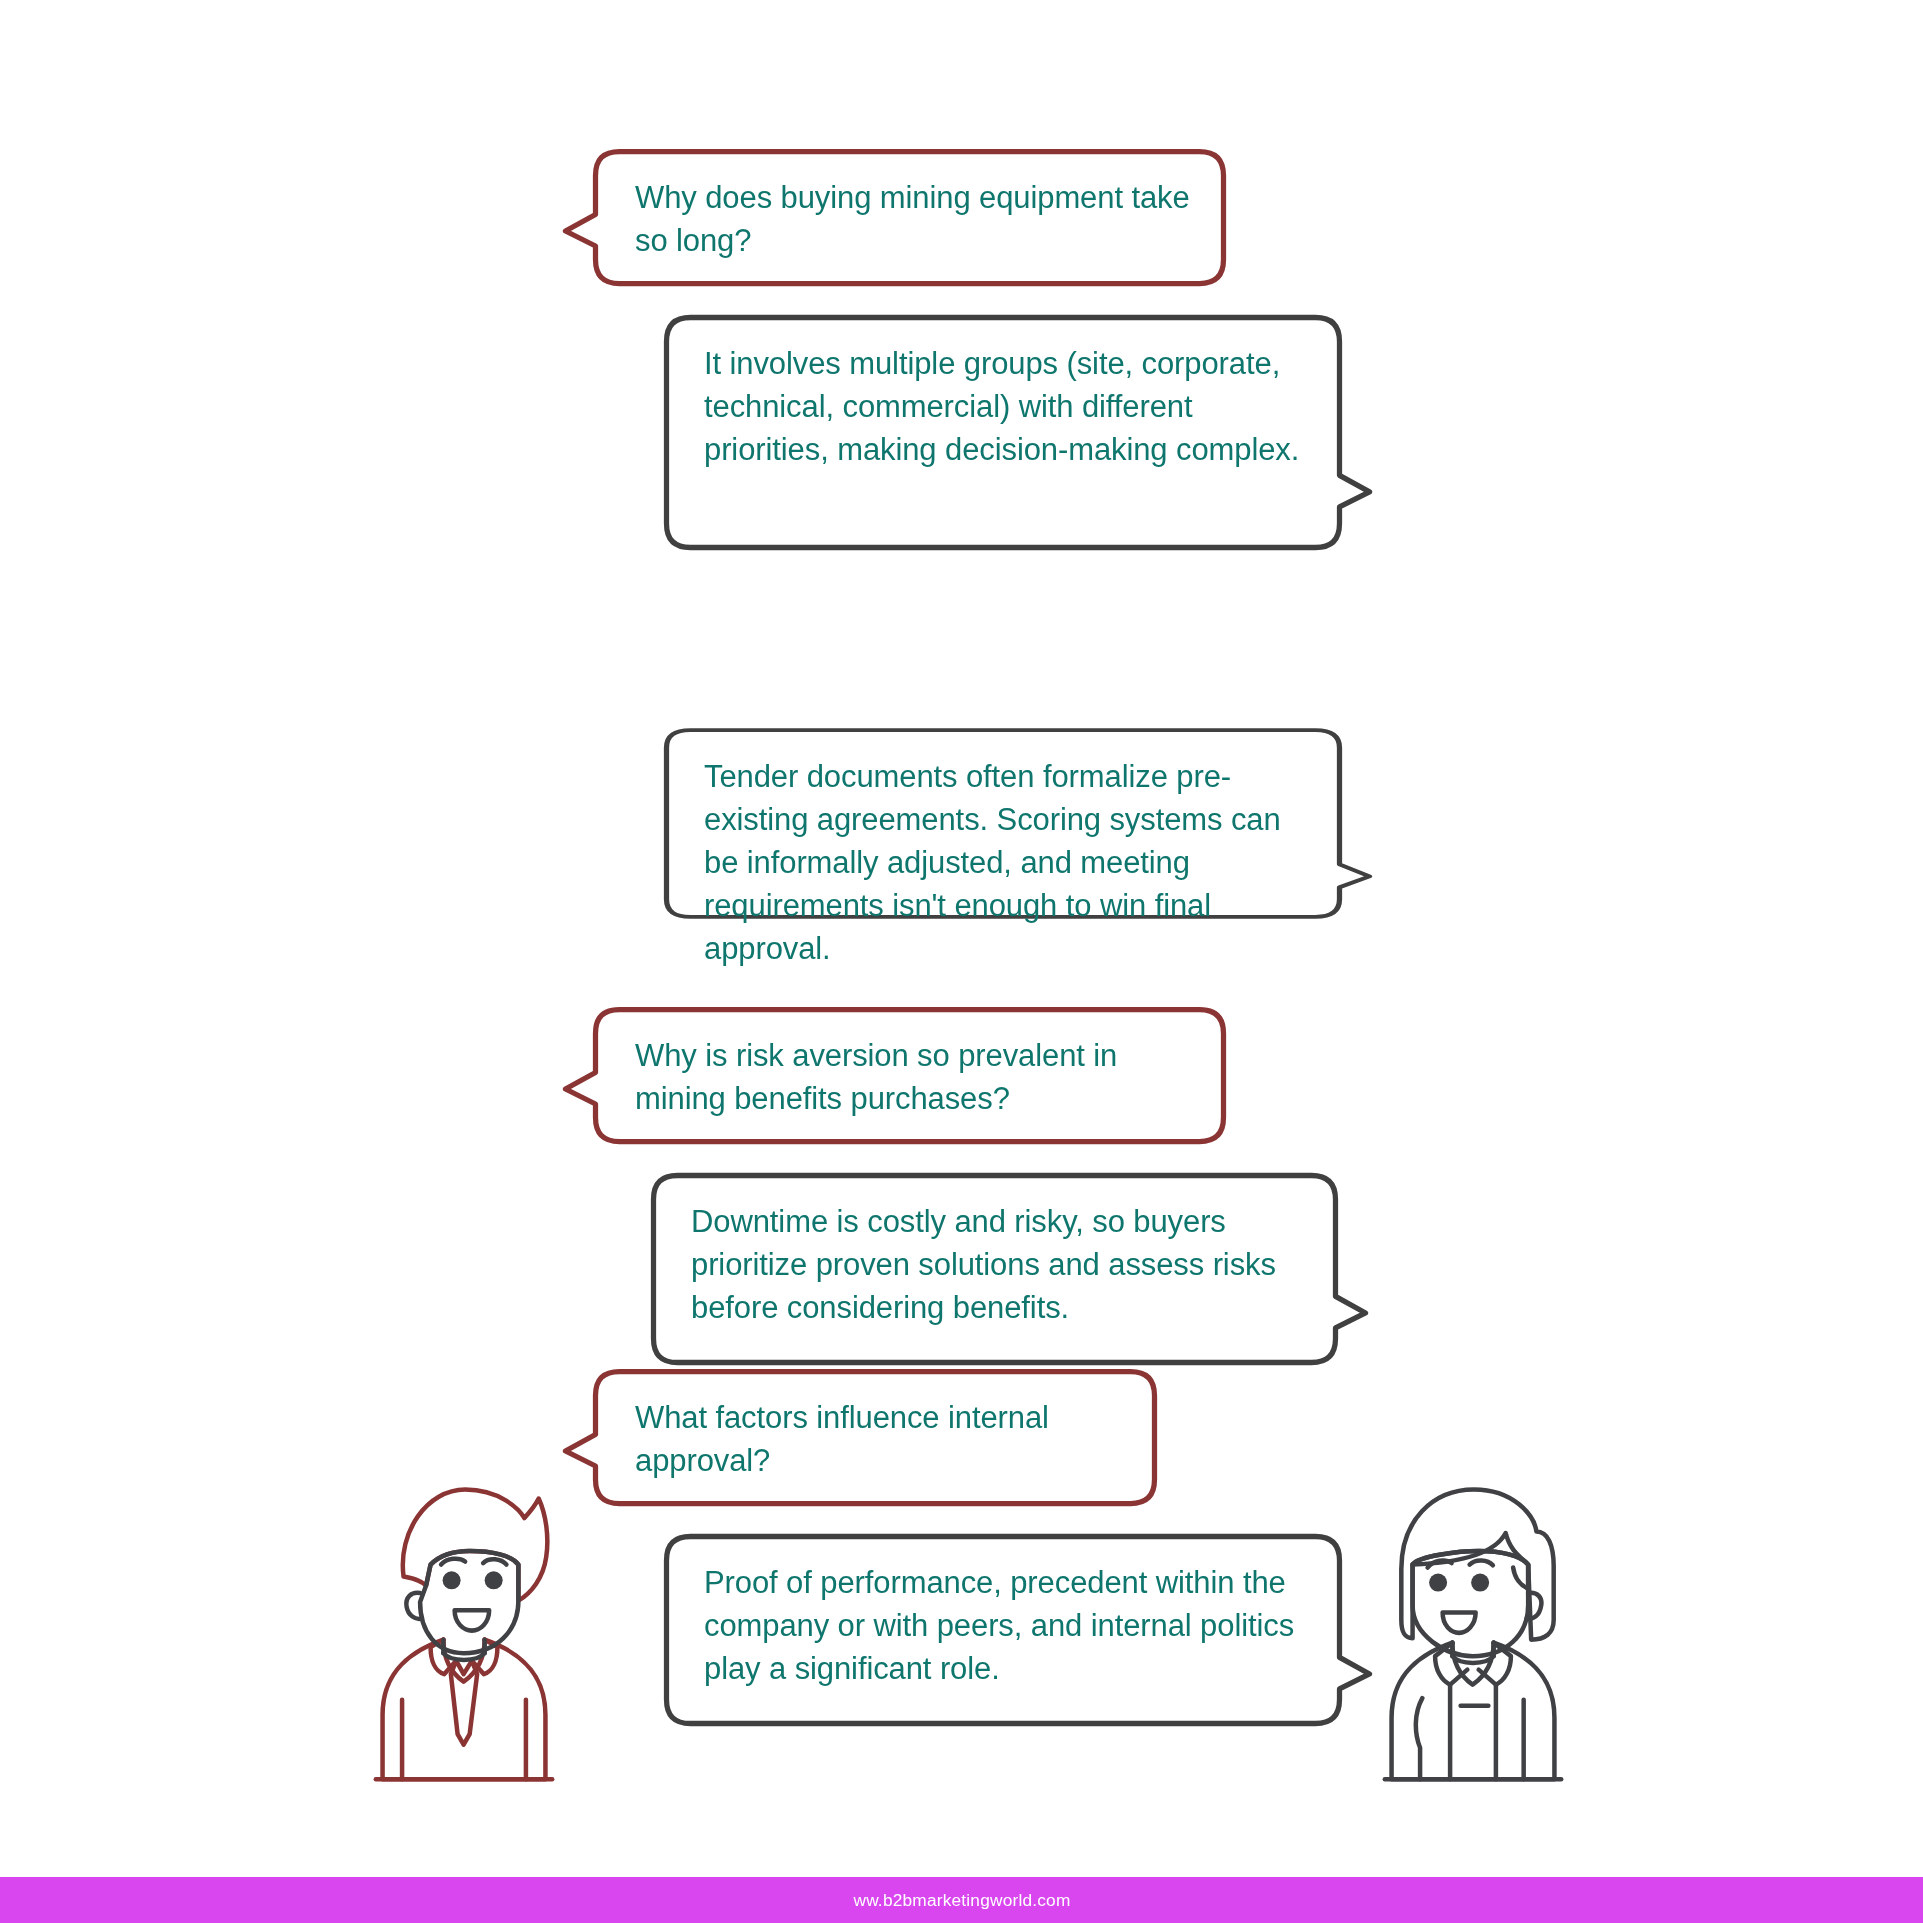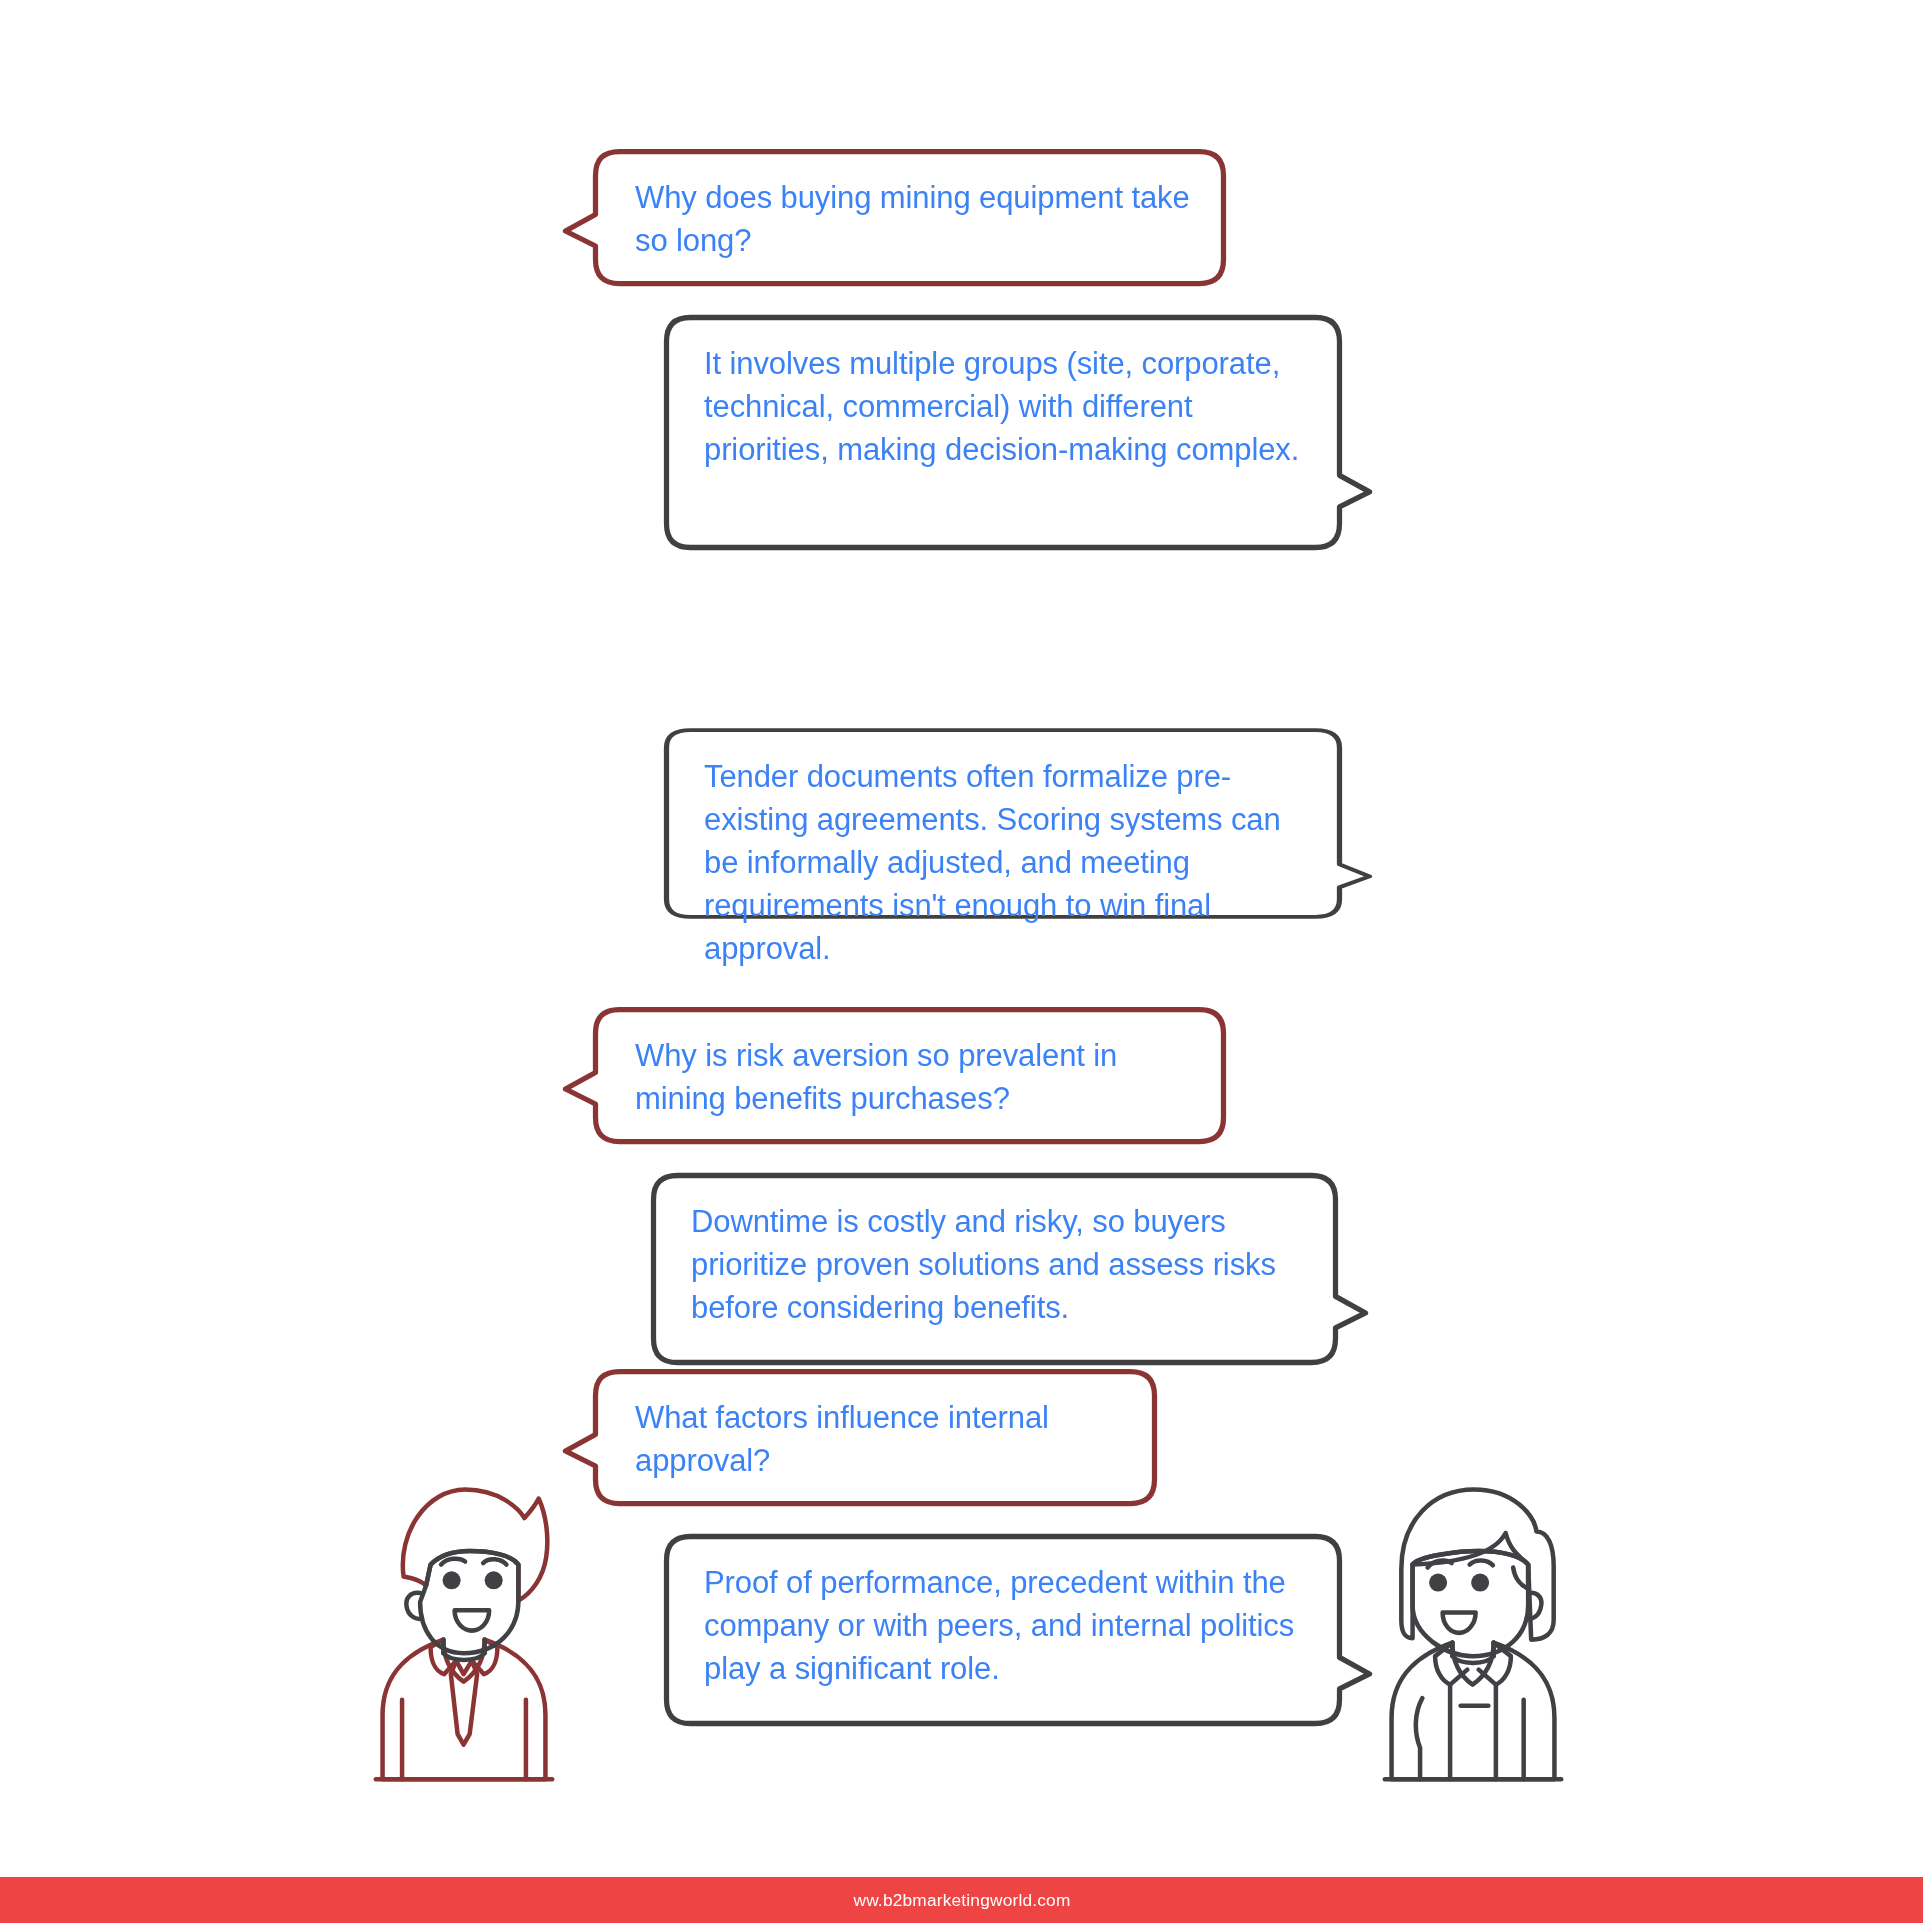--- a/index.html
+++ b/index.html
@@ -29,21 +29,21 @@
   }
   .bubble svg {
     position: absolute;
     left: 0; top: 0;
     width: 100%;
     height: 100%;
     overflow: visible;
   }
   .bubble .txt {
     position: absolute;
-    color: #3b82f6;
+    color: #0f766e;
     font-size: 31px;
     line-height: 43px;
     letter-spacing: -0.1px;
     white-space: pre-line;
     font-family: "Liberation Sans", sans-serif;
   }
 
   
   .q .txt { left: 41px; right: 30px; top: 25.6px; }
   
@@ -55,21 +55,21 @@
   }
   .avatar svg { display: block; overflow: visible; }
 
   
   #footer {
     position: absolute;
     left: 0;
     bottom: 0;
     width: 1924px;
     height: 47px;
-    background: #ef4444;
+    background: #d946ef;
     display: flex;
     align-items: center;
     justify-content: center;
   }
   #footer .site {
     color: #ffffff;
     font-size: 17.3px;
     font-family: "Liberation Sans", sans-serif;
     letter-spacing: 0.2px;
   }

